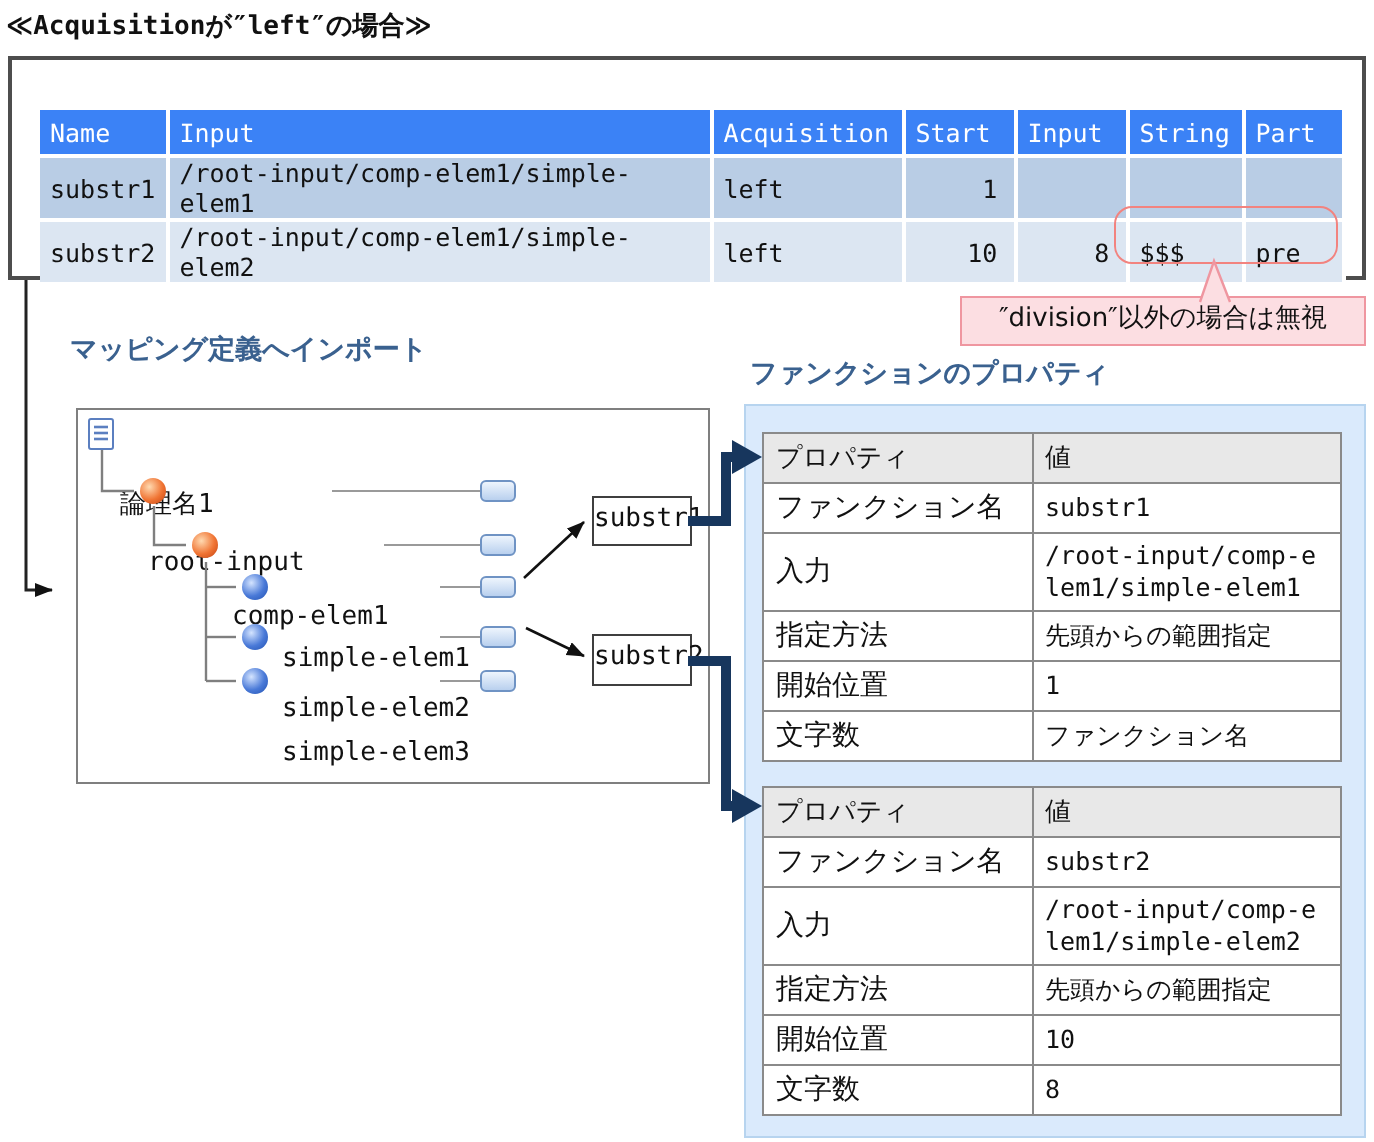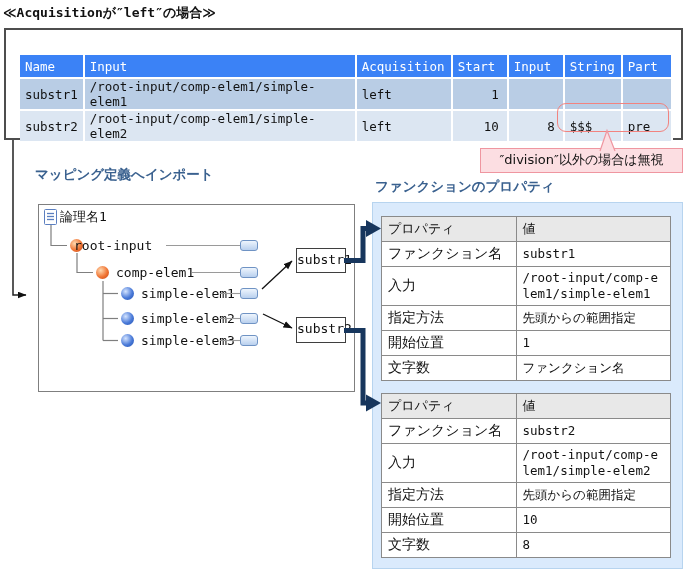--- a/index.html
+++ b/index.html
@@ -45,21 +45,21 @@
 
   
   .section-label { font-size:13.5px; font-weight:bold; color:#3a618f; }
   #mapping-label { left:35px; top:166px; }
   #properties-label { left:375px; top:178px; }
 
   
   #tree-box { left:38px; top:204px; width:315px; height:186px;
     border:1.5px solid #7f7f7f; background:#fff; }
   .tree-label { font-size:13px; line-height:14px; white-space:nowrap;
-    font-family:"DejaVu Sans Mono","DejaVu Sans",monospace; }
+    font-family:"DejaVu Sans Mono","DejaVu Sans",monospace;margin-top:36px; }
   .sphere { width:13px; height:13px; border-radius:50%; }
   .sphere.orange { background:radial-gradient(circle at 36% 34%, #ffd9b0 0%, #f07433 55%, #c24010 100%); }
   .sphere.blue   { background:radial-gradient(circle at 36% 34%, #d4e4ff 0%, #4a7ad8 55%, #2050b0 100%); }
   .port { width:18px; height:11px; border:1px solid #6f93c4; border-radius:3px;
     background:linear-gradient(#eef5fd,#b9d0ee); box-sizing:border-box; }
 
   .func-box { width:48px; border:1.5px solid #3f3f3f; background:#fff; z-index:2;
     text-align:center; font-size:13px; line-height:22px;
     font-family:"DejaVu Sans Mono","DejaVu Sans",monospace; }
   #func-box-1 { left:296px; top:248px; height:23px; }

